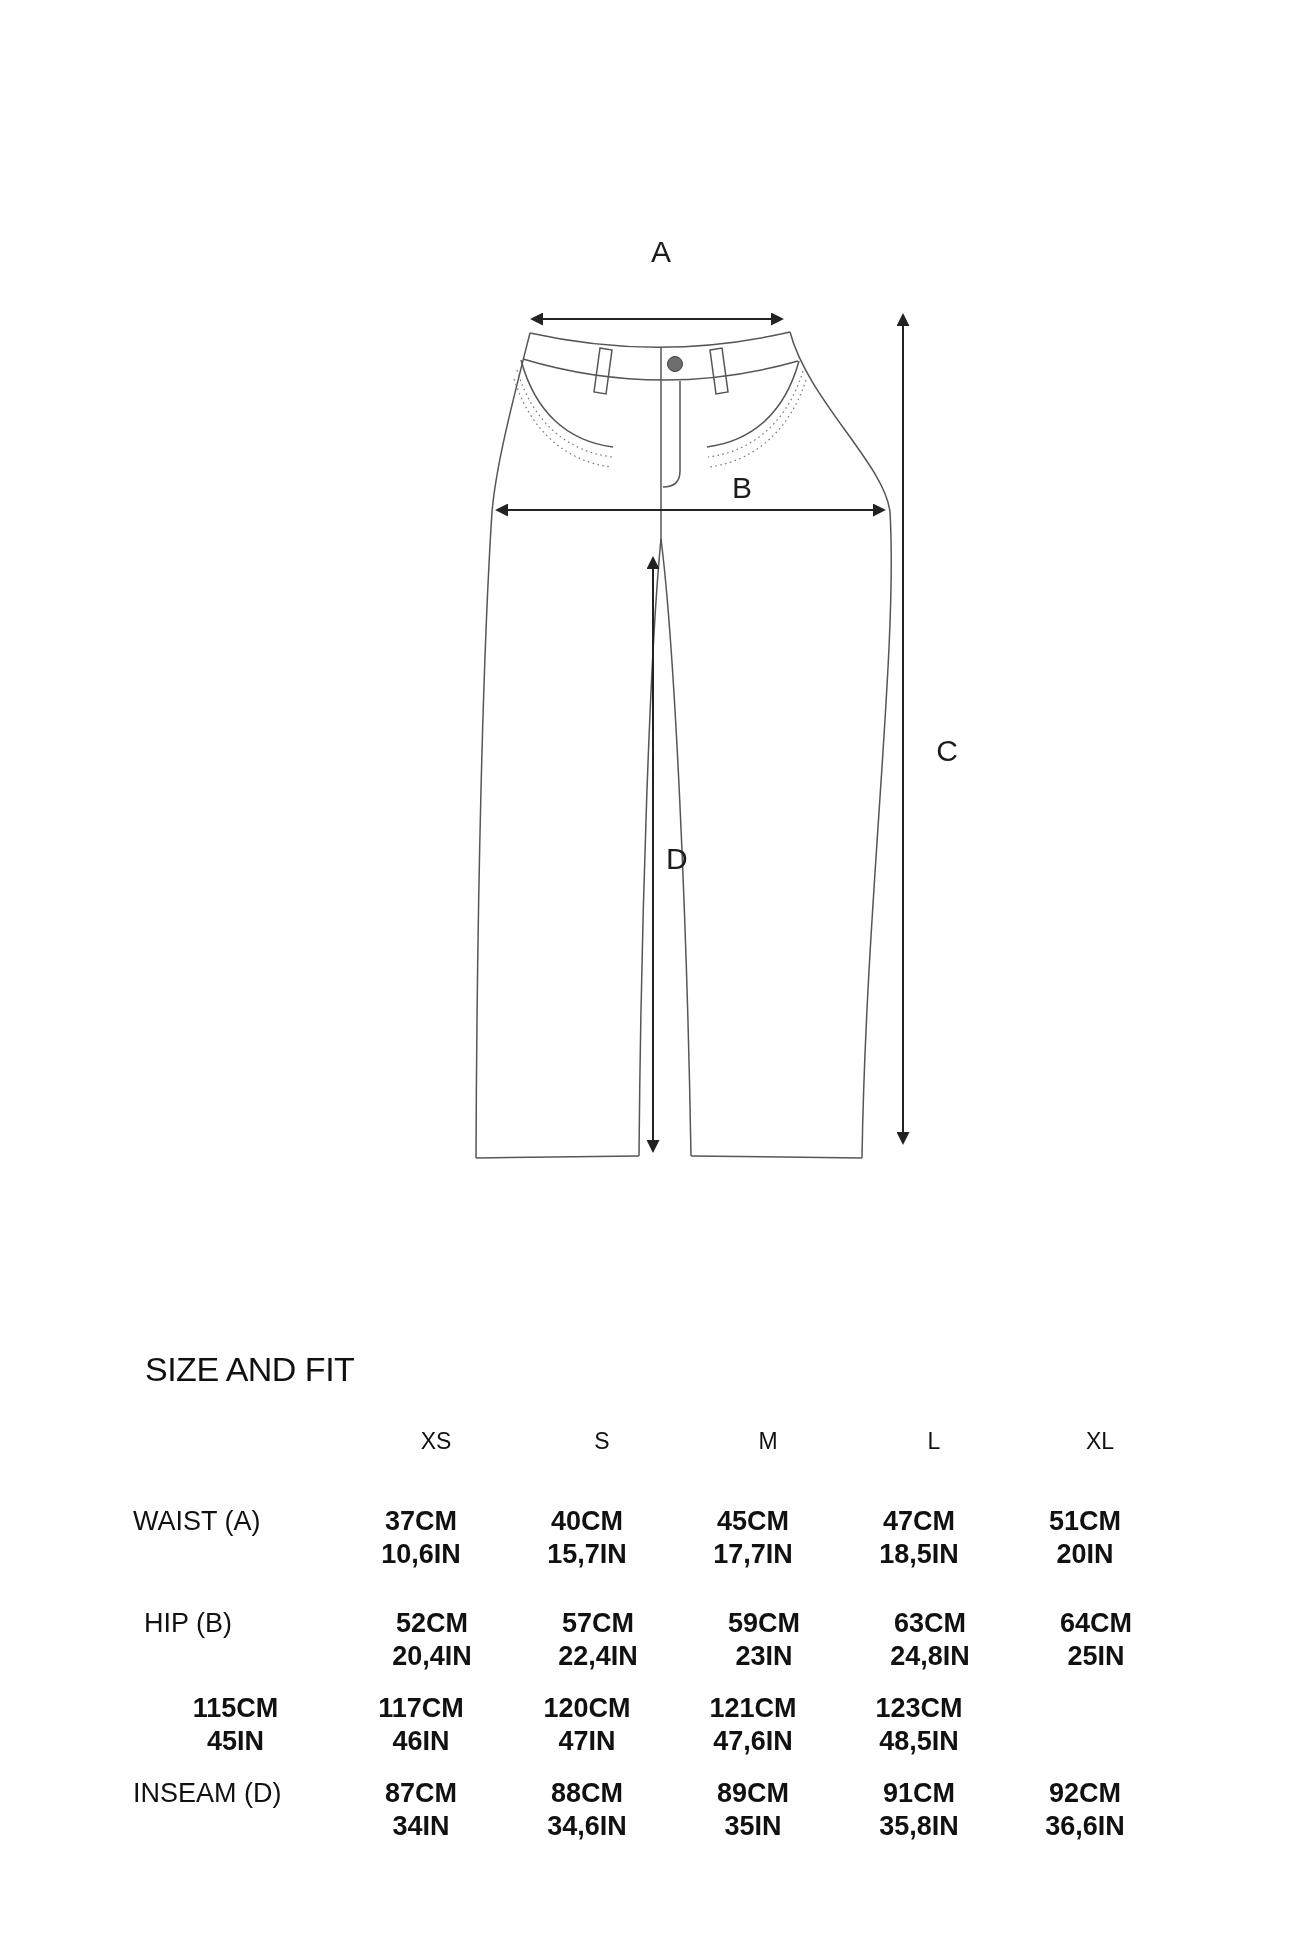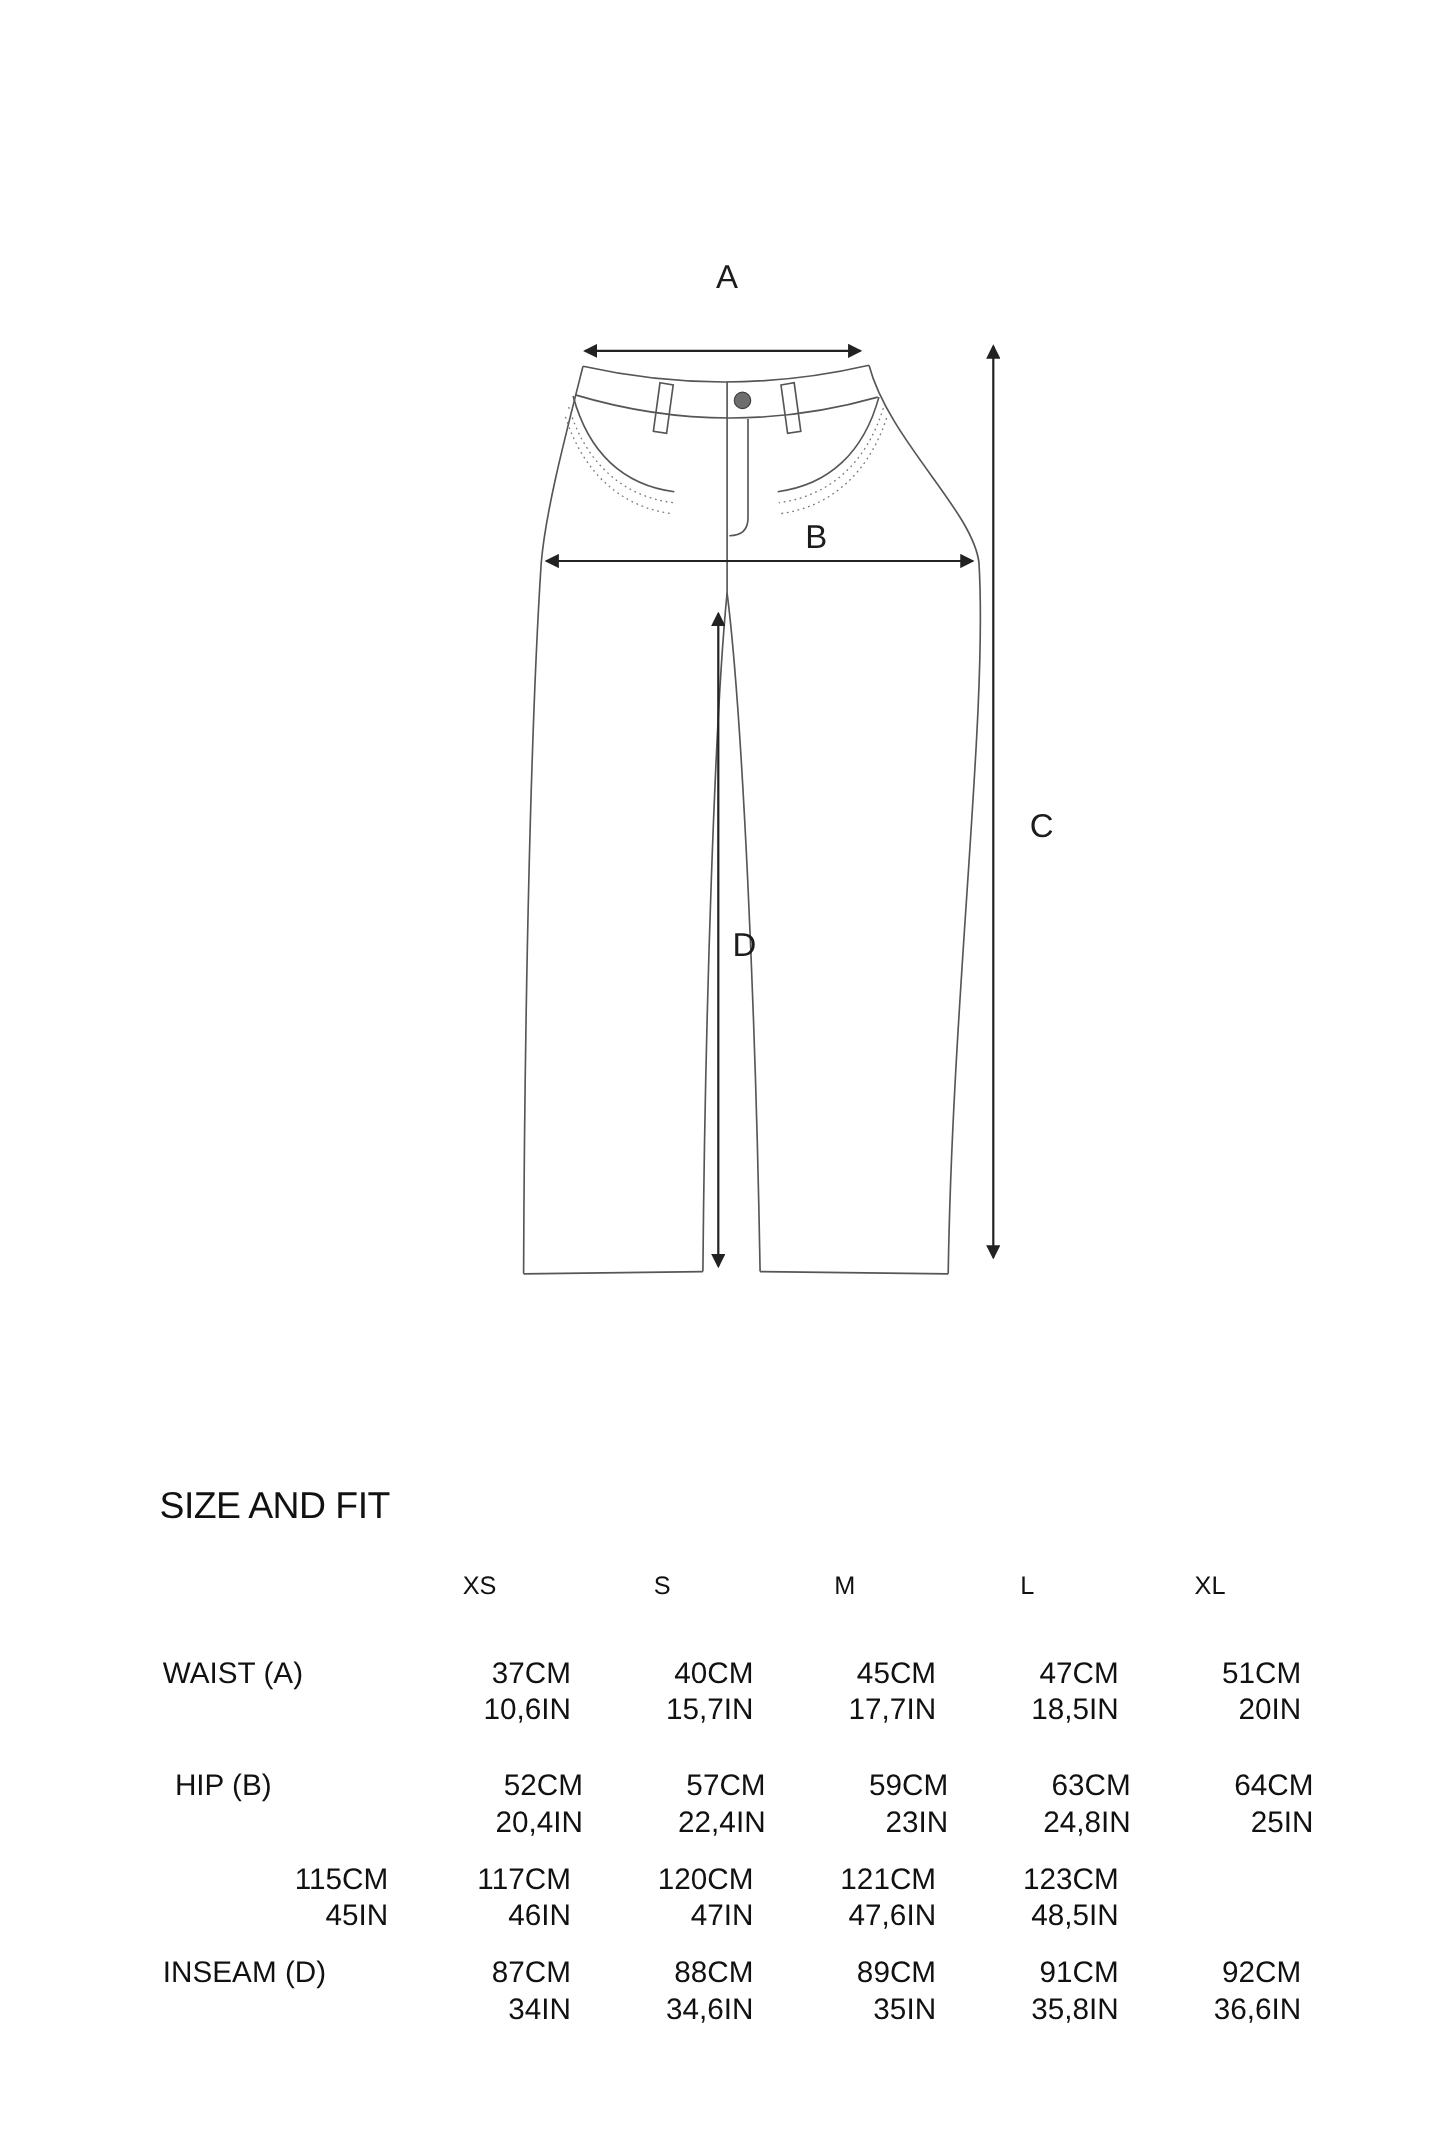--- a/index.html
+++ b/index.html
@@ -17,30 +17,30 @@
     position:absolute; left:145px; top:1350px;
     font-size:34px; letter-spacing:-0.5px; font-weight:400; color:#111;
     white-space:nowrap;
   }
   .thead {
     position:absolute; left:353px; top:1428px;
     display:grid; grid-template-columns:repeat(5,166px);
     font-size:23px; text-align:center;
   }
   .trow {
-    position:absolute; left:148px;
+    position:absolute; left:133px;
     display:grid; grid-template-columns:205px repeat(5,166px);
     font-size:27px;
   }
   .trow.r-waist  { top:1505px; }
   .trow.r-hip    { top:1607px;margin-left:11px; }
   .trow.r-length { top:1692px; }
   .trow.r-inseam { top:1777px; }
   .rlabel { text-align:left; line-height:33px; }
-  .cell   { text-align:right; line-height:33px; }
+  .cell   { text-align:center; line-height:33px;font-weight:bold; }
 </style>
 </head>
 <body>
 
 <svg class="drawing" width="650" height="950" viewBox="0 0 650 950">
   <defs>
     <marker id="ah" viewBox="0 0 10 10" refX="8.5" refY="5" markerWidth="6.5" markerHeight="6.5" orient="auto-start-reverse">
       <path d="M0,0 L10,5 L0,10 Z" fill="#222222"></path>
     </marker>
   </defs>

